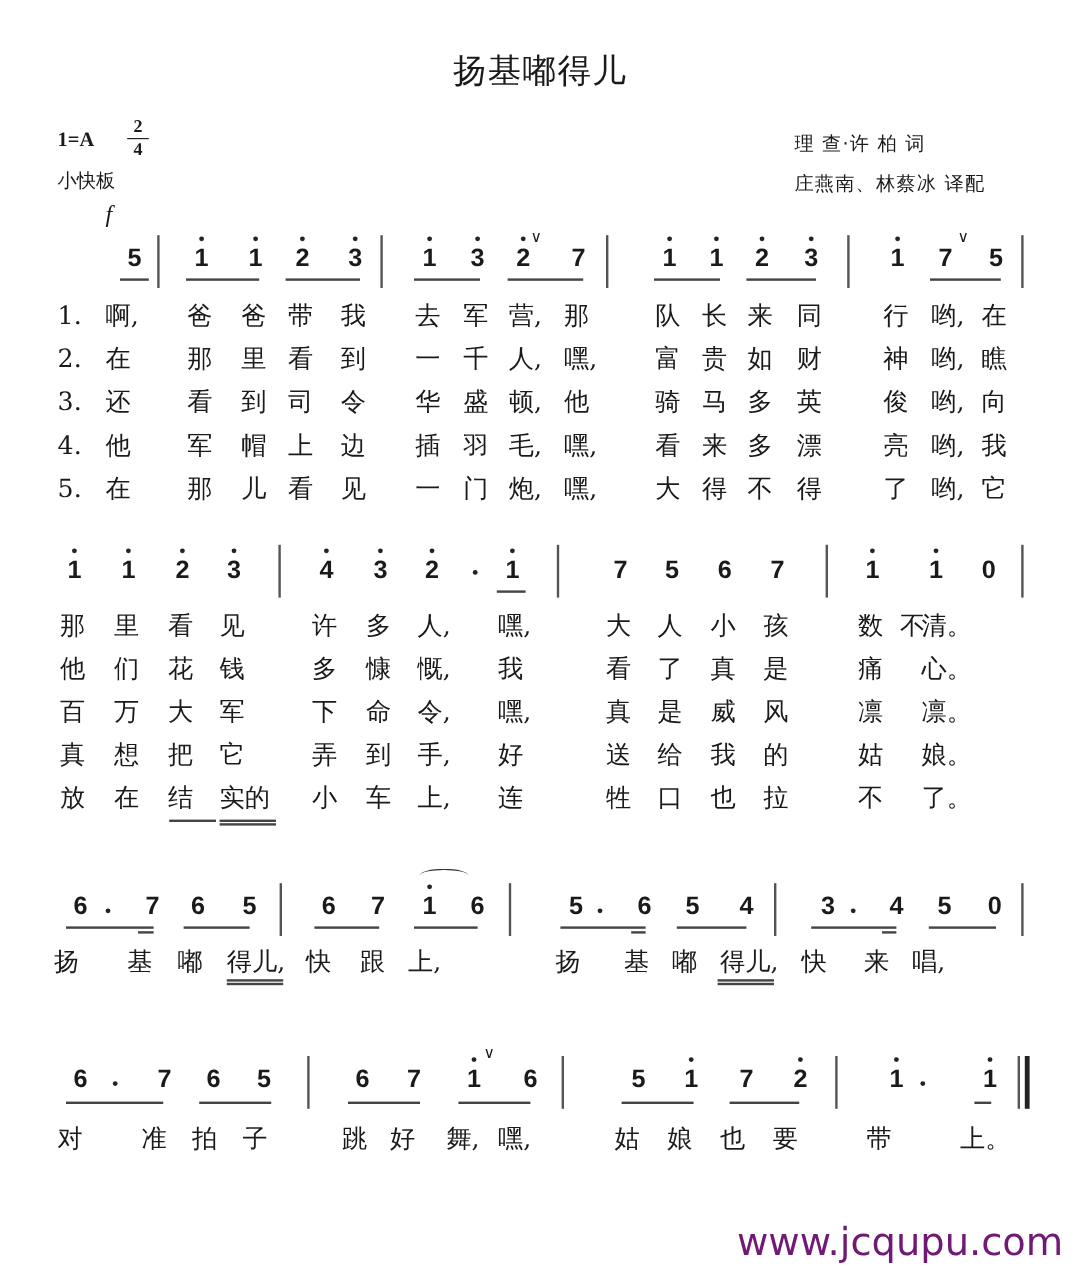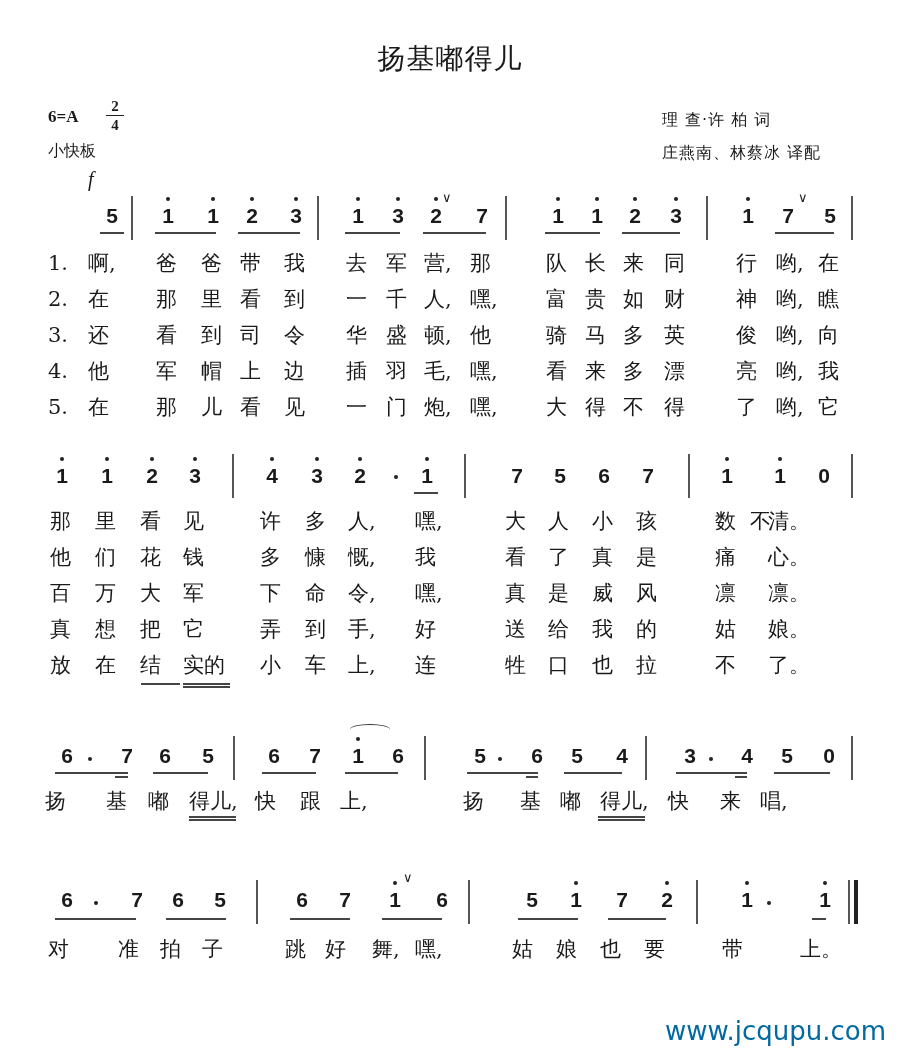--- a/index.html
+++ b/index.html
@@ -21,30 +21,30 @@
     position: absolute; width: 24px; text-align: center;
     font-family: "Liberation Sans", sans-serif; font-weight: bold; font-size: 21px; line-height: 24px;
   }
   .note .dot-up { position: absolute; left: 10px; top: -7px; width: 4px; height: 4px; border-radius: 50%; background: #222; }
   .aug { position: absolute; width: 6px; height: 6px; font-weight: bold; font-size: 18px; text-align:center; }
   .aug::before { content: ""; position: absolute; left: 1px; top: 1px; width: 4px; height: 4px; border-radius: 50%; background: #222; }
   .uline { position: absolute; height: 2px; background: #444; }
   .breath { position: absolute; font-size: 13px; font-family: "Liberation Sans", sans-serif; }
   .lyrchar { position: absolute; width: 26px; text-align: center; font-family: "DejaVu Serif", "Liberation Serif", serif; font-size: 21px; line-height: 26px; }
   .tie { position: absolute; border-top: 1.5px solid #333; border-radius: 50% 50% 0 0; height: 10px; }
-  .site { right: 14px; top: 1016px; font-size: 26px; font-family: "DejaVu Sans", sans-serif; color: #0369a1; }
+  .site { right: 14px; top: 1016px; font-size: 32px; font-family: "DejaVu Sans", sans-serif; color: #701a75; }
 </style>
 </head>
 <body>
 
 <div>
 
   <div class="abs title">扬基嘟得儿</div>
 
-  <div class="abs key">6=A</div>
+  <div class="abs key">1=A</div>
   <div class="frac">
     <div>2</div>
     <div class="line"></div>
     <div>4</div>
   </div>
   <div class="abs tempo">小快板</div>
   <div class="abs dyn">f</div>
 
   <div class="abs credit" style="left:662px; top:110px;">理  查·许  柏     词</div>
   <div class="abs credit" style="left:662px; top:143px;">庄燕南、林蔡冰   译配</div>

